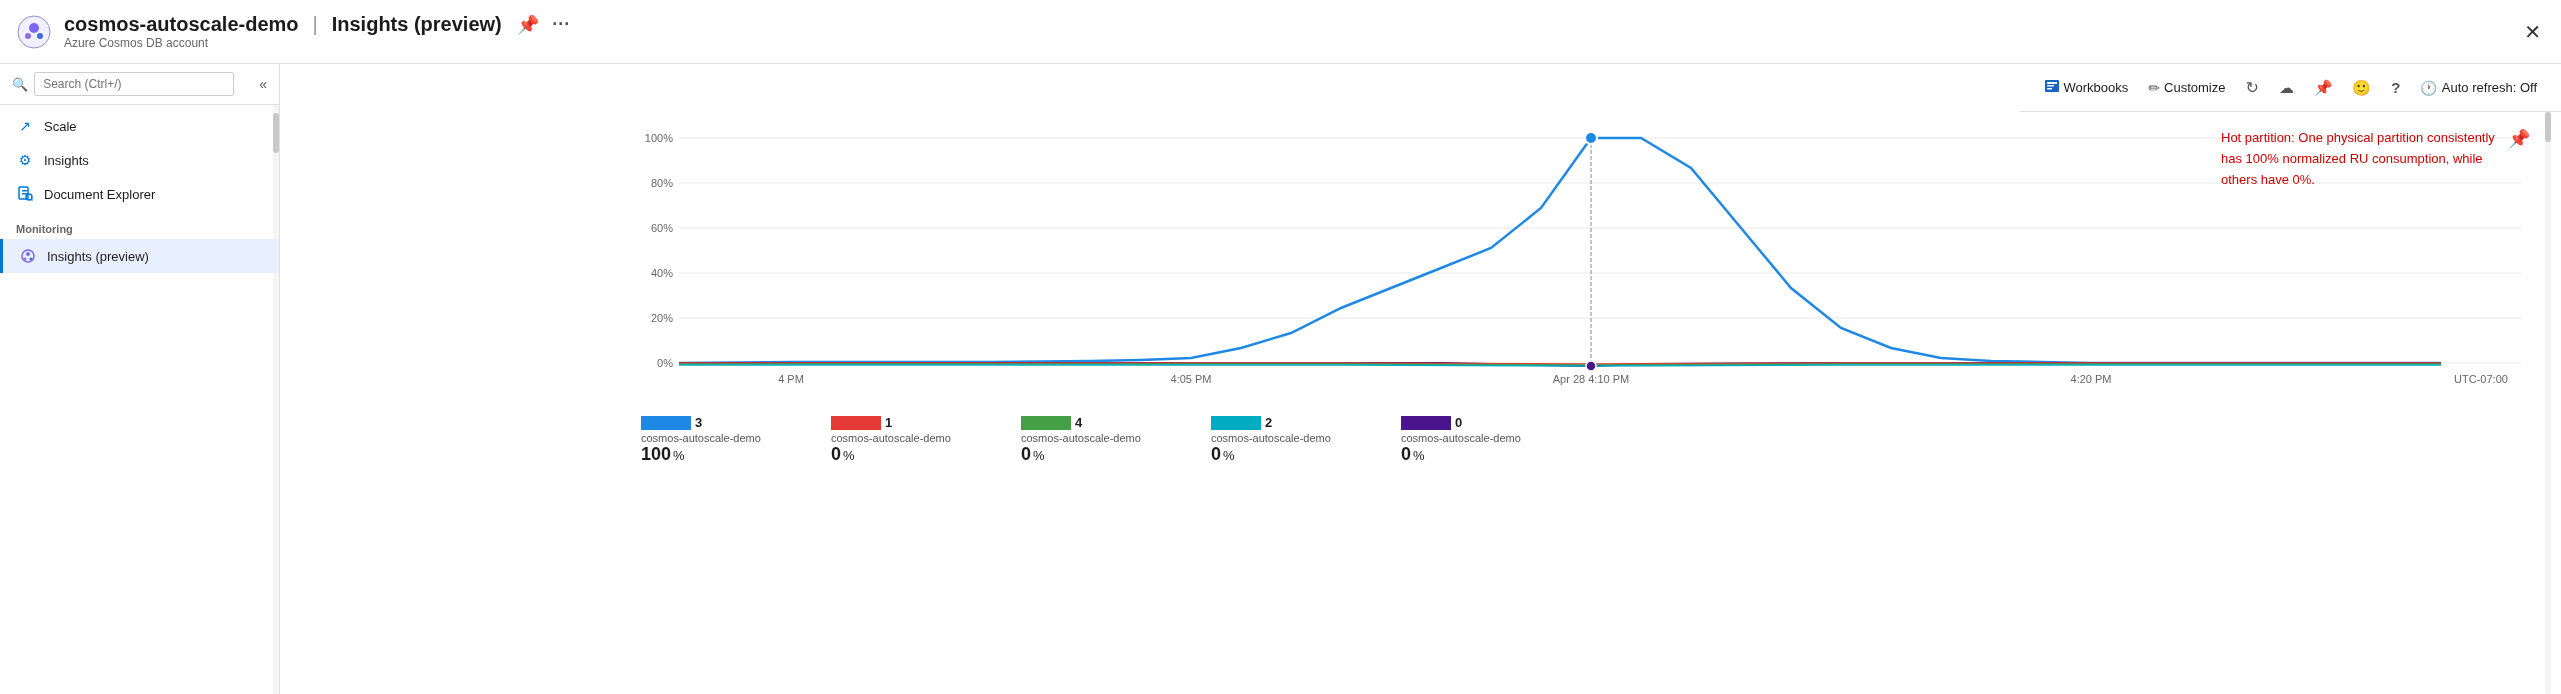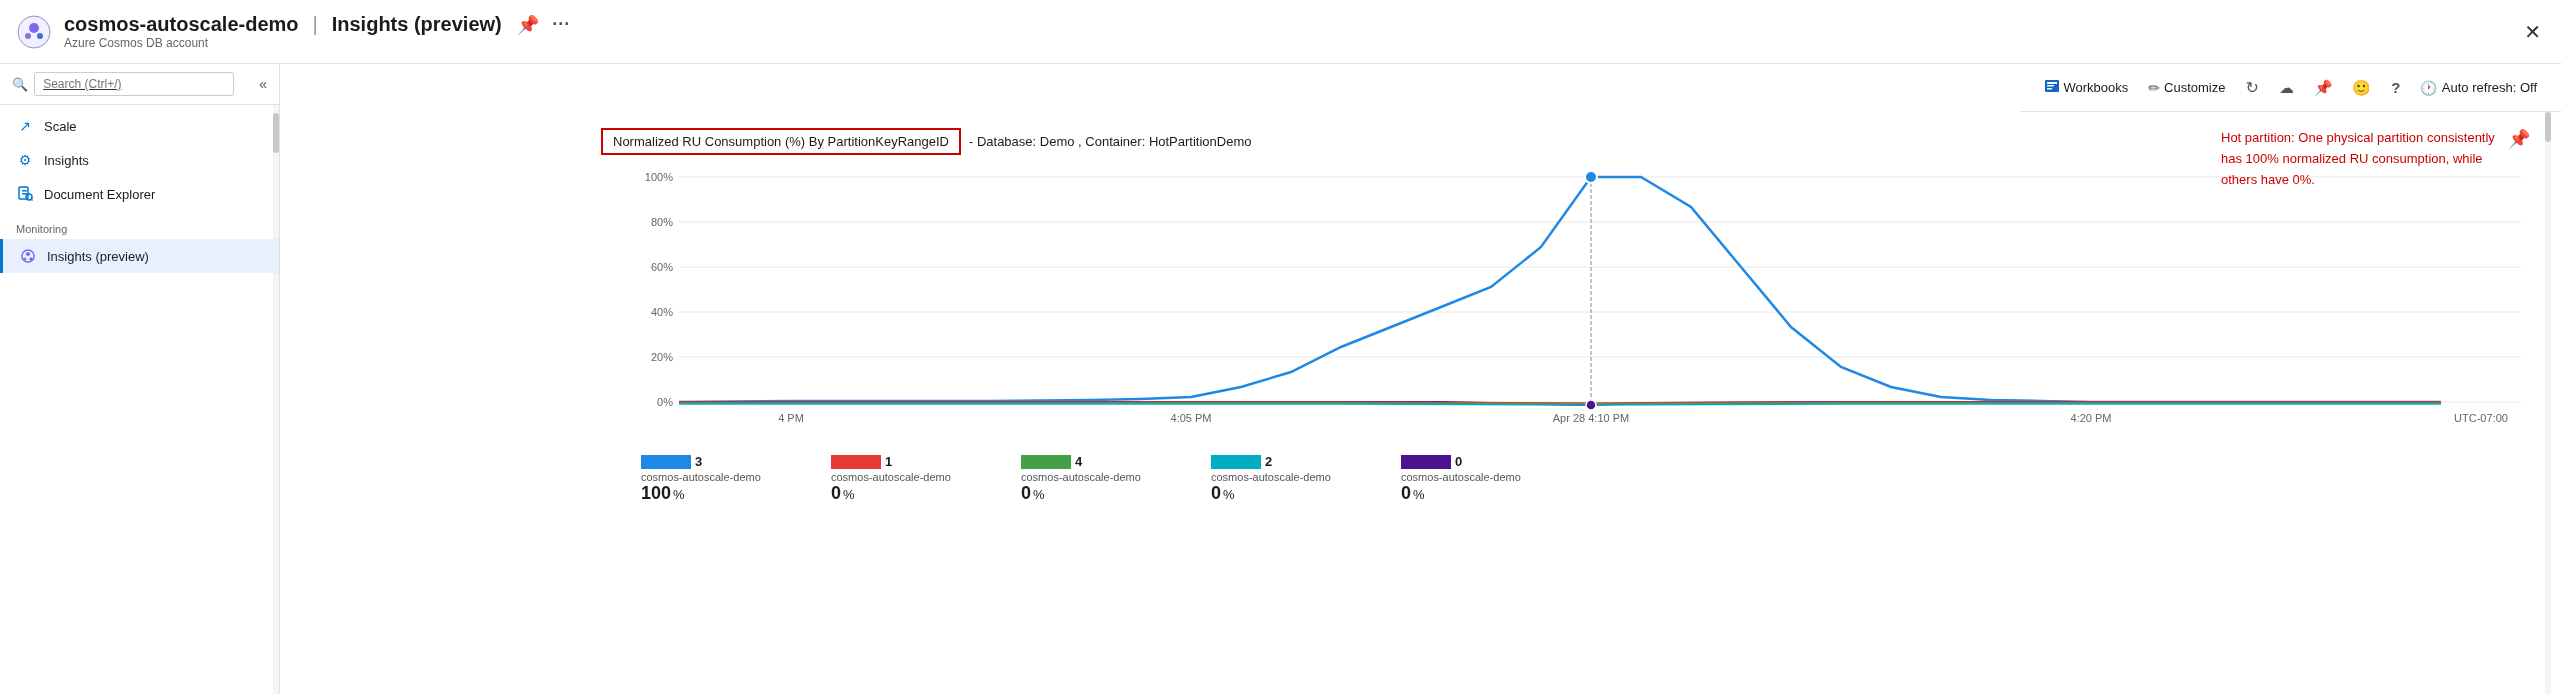--- a/index.html
+++ b/index.html
@@ -14,27 +14,27 @@
     .header-separator { color: #999; font-weight: 300; margin: 0 6px; }
     .header-actions { margin-left: auto; display: flex; align-items: center; gap: 8px; }
     .pin-icon, .more-icon, .close-icon-btn { color: #555; cursor: pointer; font-size: 16px; padding: 4px; }
 
     
     .main-layout { display: flex; flex: 1; overflow: hidden; }
 
     
     .sidebar { width: 280px; border-right: 1px solid #e0e0e0; display: flex; flex-direction: column; flex-shrink: 0; }
     .search-box { display: flex; align-items: center; padding: 8px 12px; border-bottom: 1px solid #e0e0e0; gap: 6px; }
-    .search-input { border: 1px solid #ccc; border-radius: 2px; padding: 4px 8px; font-size: 12px; width: 200px; color: #333; text-decoration: underline; }
+    .search-input { border: 1px solid #ccc; border-radius: 2px; padding: 4px 8px; font-size: 12px; width: 200px; color: #333; }
     .collapse-btn { margin-left: auto; color: #555; cursor: pointer; font-size: 14px; }
     .sidebar-nav { flex: 1; overflow-y: auto; padding: 4px 0; }
     .nav-item { display: flex; align-items: center; padding: 8px 16px; cursor: pointer; color: #1b1b1b; font-size: 13px; gap: 10px; }
     .nav-item.active { background: #e8f0fe; border-left: 3px solid #0078d4; }
     .nav-icon { width: 18px; height: 18px; display: flex; align-items: center; justify-content: center; flex-shrink: 0; }
-    .section-label { padding: 12px 16px 4px 16px; font-size: 11px; font-weight: 400; color: #666; text-transform: none; }
+    .section-label { padding: 12px 16px 4px 16px; font-size: 11px; font-weight: 700; color: #666; text-transform: none; }
     .sidebar-scroll-container { position: relative; overflow: hidden; flex: 1; }
 
     
     .content { flex: 1; display: flex; flex-direction: column; overflow: hidden; align-items: flex-end; }
 
     
     .toolbar { display: flex; align-items: center; padding: 8px 16px; border-bottom: 1px solid #e0e0e0; gap: 4px; height: 48px; }
     .toolbar-btn { display: flex; align-items: center; gap: 4px; padding: 4px 8px; cursor: pointer; color: #1b1b1b; font-size: 13px; border-radius: 2px; }
     .toolbar-icon { font-size: 14px; }
     .auto-refresh-btn { display: flex; align-items: center; gap: 4px; padding: 4px 8px; cursor: pointer; font-size: 13px; color: #1b1b1b; margin-left: auto; }
@@ -183,24 +183,20 @@
         <div style="position:absolute; right:0; top:0; bottom:0; width:6px; background:#f5f5f5; border-radius:3px;"></div>
         <div style="position:absolute; right:0; top:0; width:6px; height:30px; background:#c8c8c8; border-radius:3px;"></div>
       </div>
 
       <div class="hot-partition-note" style="position:absolute; top:16px; right:60px; max-width:280px; color:#cc0000; font-size:13px; line-height:1.6;">
         <span>Hot partition: One physical partition consistently has 100% normalized RU consumption, while others have 0%.</span>
       </div>
 
       <div style="position:absolute; top:16px; right:30px; color:#0078d4; font-size:18px; cursor:pointer;">📌</div>
 
-      <div class="chart-title-bar">
-        <div class="chart-title-box">Normalized RU Consumption (%) By PartitionKeyRangeID</div>
-        <span class="chart-title-suffix">- Database: Demo , Container: HotPartitionDemo</span>
-      </div>
 
       <div class="chart-svg-wrapper">
         <svg width="1900" height="280" viewBox="0 0 1900 280">
 
           <text x="32" y="14" text-anchor="end" font-size="11" fill="#666">100%</text>
           <text x="32" y="59" text-anchor="end" font-size="11" fill="#666">80%</text>
           <text x="32" y="104" text-anchor="end" font-size="11" fill="#666">60%</text>
           <text x="32" y="149" text-anchor="end" font-size="11" fill="#666">40%</text>
           <text x="32" y="194" text-anchor="end" font-size="11" fill="#666">20%</text>
           <text x="32" y="239" text-anchor="end" font-size="11" fill="#666">0%</text>

